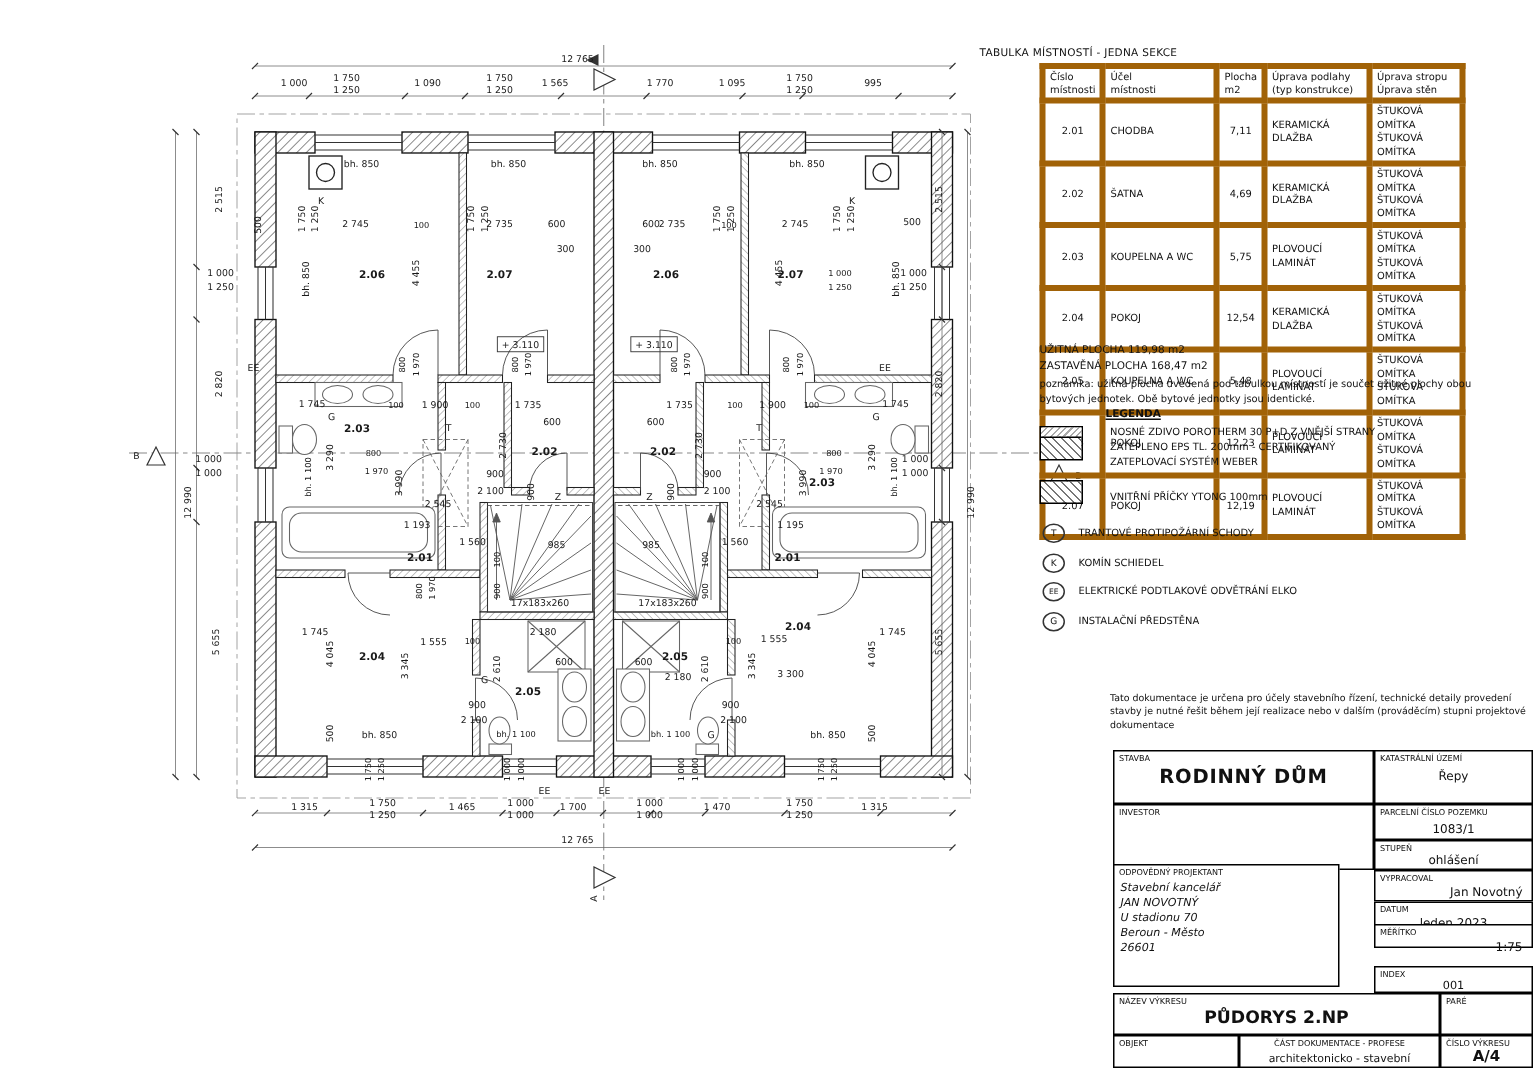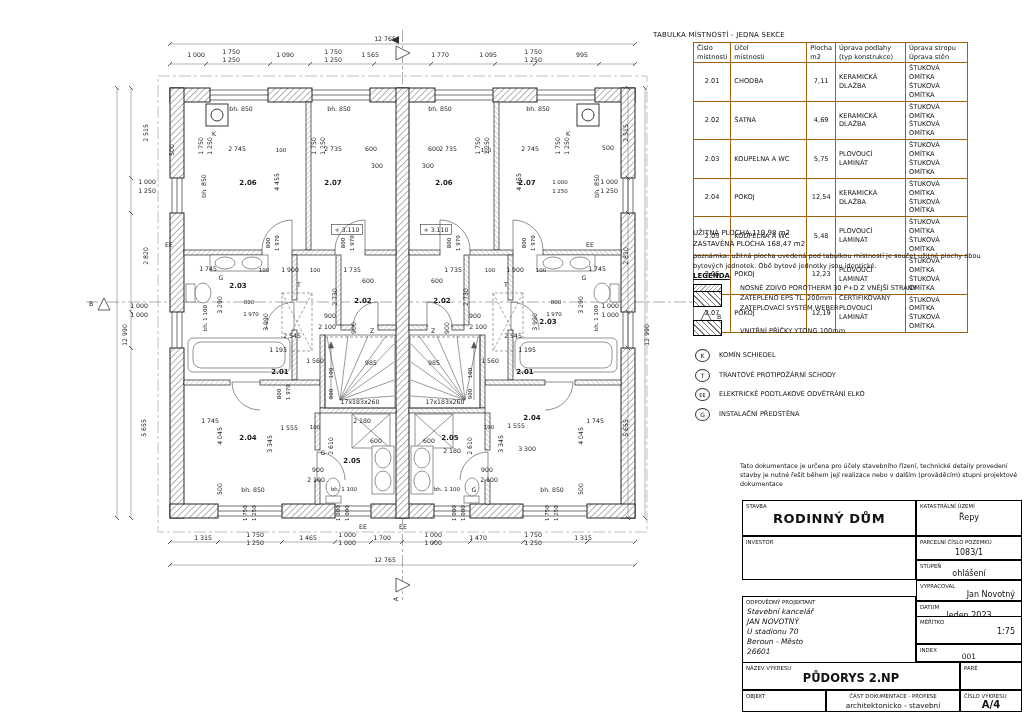--- a/index.html
+++ b/index.html
@@ -4,32 +4,32 @@
 <style>
   * { margin:0; padding:0; box-sizing:border-box; }
   html,body { width:1024px; height:724px; }
   body { position:relative; background:#fff; font-family:"DejaVu Sans", sans-serif; color:#111; overflow:hidden; }
   .abs { position:absolute; }
   svg text { font-family:"DejaVu Sans", sans-serif; fill:#1a1a1a; }
 
   
   #table-title { left:653px; top:31px; font-size:7px; letter-spacing:.2px; }
   #room-table { position:absolute; left:693px; top:42px; border-collapse:collapse; font-size:6.6px; }
-  #room-table th, #room-table td { border:1px solid #a16207; padding:1px 3px; vertical-align:middle; }
+  #room-table th, #room-table td { border:4px solid #a16207; padding:1px 3px; vertical-align:middle; }
   #room-table th { font-weight:normal; text-align:left; line-height:1.3; }
   #room-table td { line-height:1.35;margin-top:24px; }
   .c-no { text-align:center; width:32px; }
   .c-name { width:76px; }
   .c-area { text-align:center; width:26px; }
   .c-floor { width:70px; }
   .c-fin { width:62px; white-space:pre-line; }
 
   #summary { left:693px; top:228px; font-size:7px; line-height:1.5; }
   #note { left:693px; top:252px; width:288px; font-size:6.6px; line-height:1.45; }
-  #legend-title { left:693px; top:272px; font-size:7px; font-weight:bold; text-decoration:underline; }
+  #legend-title { left:693px; top:272px; font-size:7px; font-weight:bold; text-decoration:underline;padding-left:44px; }
   .swatch { position:absolute; border:1px solid #000;
             background:repeating-linear-gradient(45deg,#fff 0 3px,#777 3px 4px); }
   .swatch .ins { position:absolute; left:0; top:0; right:0; height:7px; border-bottom:1px solid #000;
             background:repeating-linear-gradient(-45deg,#fff 0 2px,#aaa 2px 3px); }
   #legend-wall1-text { left:740px; top:284px; font-size:6.6px; line-height:1.5; white-space:pre-line; }
   #legend-wall2-text { left:740px; top:327px; font-size:6.6px; }
   #legend-symbols { left:693px; top:347px; width:320px; }
   .sym-row { position:relative; height:19.5px; }
   .sym-key { position:absolute; left:2px; top:2px; width:15px; height:13px; border:1px solid #333;
              border-radius:50%; font-size:6px; text-align:center; line-height:12px; }
@@ -549,26 +549,26 @@
 <div class="abs swatch" style="left:693px;top:284px;width:29px;height:23px">
     <div class="ins"></div>
   </div>
 <div class="abs" id="legend-wall1-text">NOSNÉ ZDIVO POROTHERM 30 P+D Z VNĚJŠÍ STRANY
 ZATEPLENO EPS TL. 200mm - CERTIFIKOVANÝ
 ZATEPLOVACÍ SYSTÉM WEBER</div>
 <div class="abs swatch" style="left:693px;top:320px;width:29px;height:16px"></div>
 <div class="abs" id="legend-wall2-text">VNITŘNÍ PŘÍČKY YTONG 100mm</div>
 <div class="abs" id="legend-symbols">
     <div class="sym-row">
+      <span class="sym-key">T</span>
+      <span class="sym-text">TRANTOVÉ PROTIPOŽÁRNÍ SCHODY</span>
+    </div>
+    <div class="sym-row">
       <span class="sym-key">K</span>
       <span class="sym-text">KOMÍN SCHIEDEL</span>
-    </div>
-    <div class="sym-row">
-      <span class="sym-key">T</span>
-      <span class="sym-text">TRANTOVÉ PROTIPOŽÁRNÍ SCHODY</span>
     </div>
     <div class="sym-row">
       <span class="sym-key" style="font-size: 5px;">EE</span>
       <span class="sym-text">ELEKTRICKÉ PODTLAKOVÉ ODVĚTRÁNÍ ELKO</span>
     </div>
     <div class="sym-row">
       <span class="sym-key">G</span>
       <span class="sym-text">INSTALAČNÍ PŘEDSTĚNA</span>
     </div>
   </div>
@@ -589,37 +589,37 @@
     <div class="val val-mid"></div>
   </div>
   <div class="cell" style="left:174px;top:36px;width:106px;height:24px">
     <span class="lbl">PARCELNÍ ČÍSLO POZEMKU</span>
     <div class="val" style="top:11px">1083/1</div>
   </div>
   <div class="cell" style="left:174px;top:60px;width:106px;height:20px">
     <span class="lbl">STUPEŇ</span>
     <div class="val" style="top:8px">ohlášení</div>
   </div>
-  <div class="cell" style="left:0;top:96px;width:174px;height:82px">
+  <div class="cell" style="left:0;top:76px;width:151px;height:82px">
     <span class="lbl">ODPOVĚDNÝ PROJEKTANT</span>
     <div class="val val-addr">Stavební kancelář
 JAN NOVOTNÝ
 U stadionu 70
 Beroun - Město
 26601</div>
   </div>
   <div class="cell" style="left:174px;top:80px;width:106px;height:21px">
     <span class="lbl">VYPRACOVAL</span>
     <div class="val val-right" style="top:9px">Jan Novotný</div>
   </div>
   <div class="cell" style="left:174px;top:101px;width:106px;height:21px">
     <span class="lbl">DATUM</span>
     <div class="val" style="top:9px">leden 2023</div>
   </div>
-  <div class="cell" style="left:174px;top:116px;width:106px;height:28px">
+  <div class="cell" style="left:174px;top:116px;width:106px;height:16px">
     <span class="lbl">MĚŘÍTKO</span>
     <div class="val val-right" style="top:10px">1:75</div>
   </div>
   <div class="cell" style="left:174px;top:144px;width:106px;height:18px">
     <span class="lbl">INDEX</span>
     <div class="val" style="top:7px;font-size:7.5px">001</div>
   </div>
   <div class="cell" style="left:0;top:162px;width:218px;height:28px">
     <span class="lbl">NÁZEV VÝKRESU</span>
     <div class="val val-nazev">PŮDORYS 2.NP</div>

